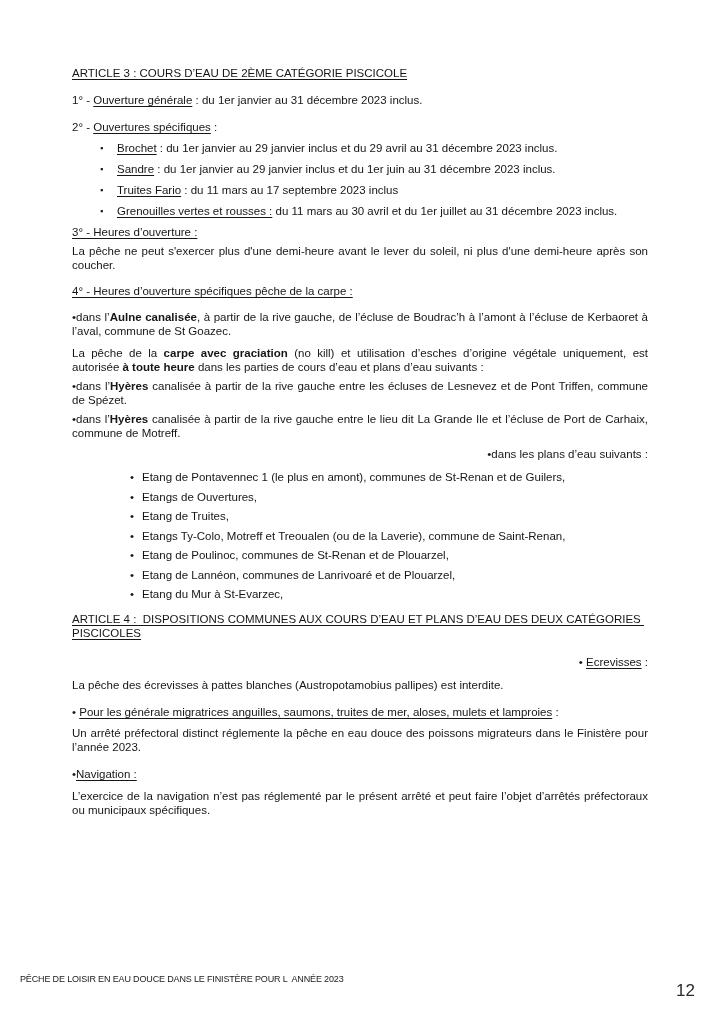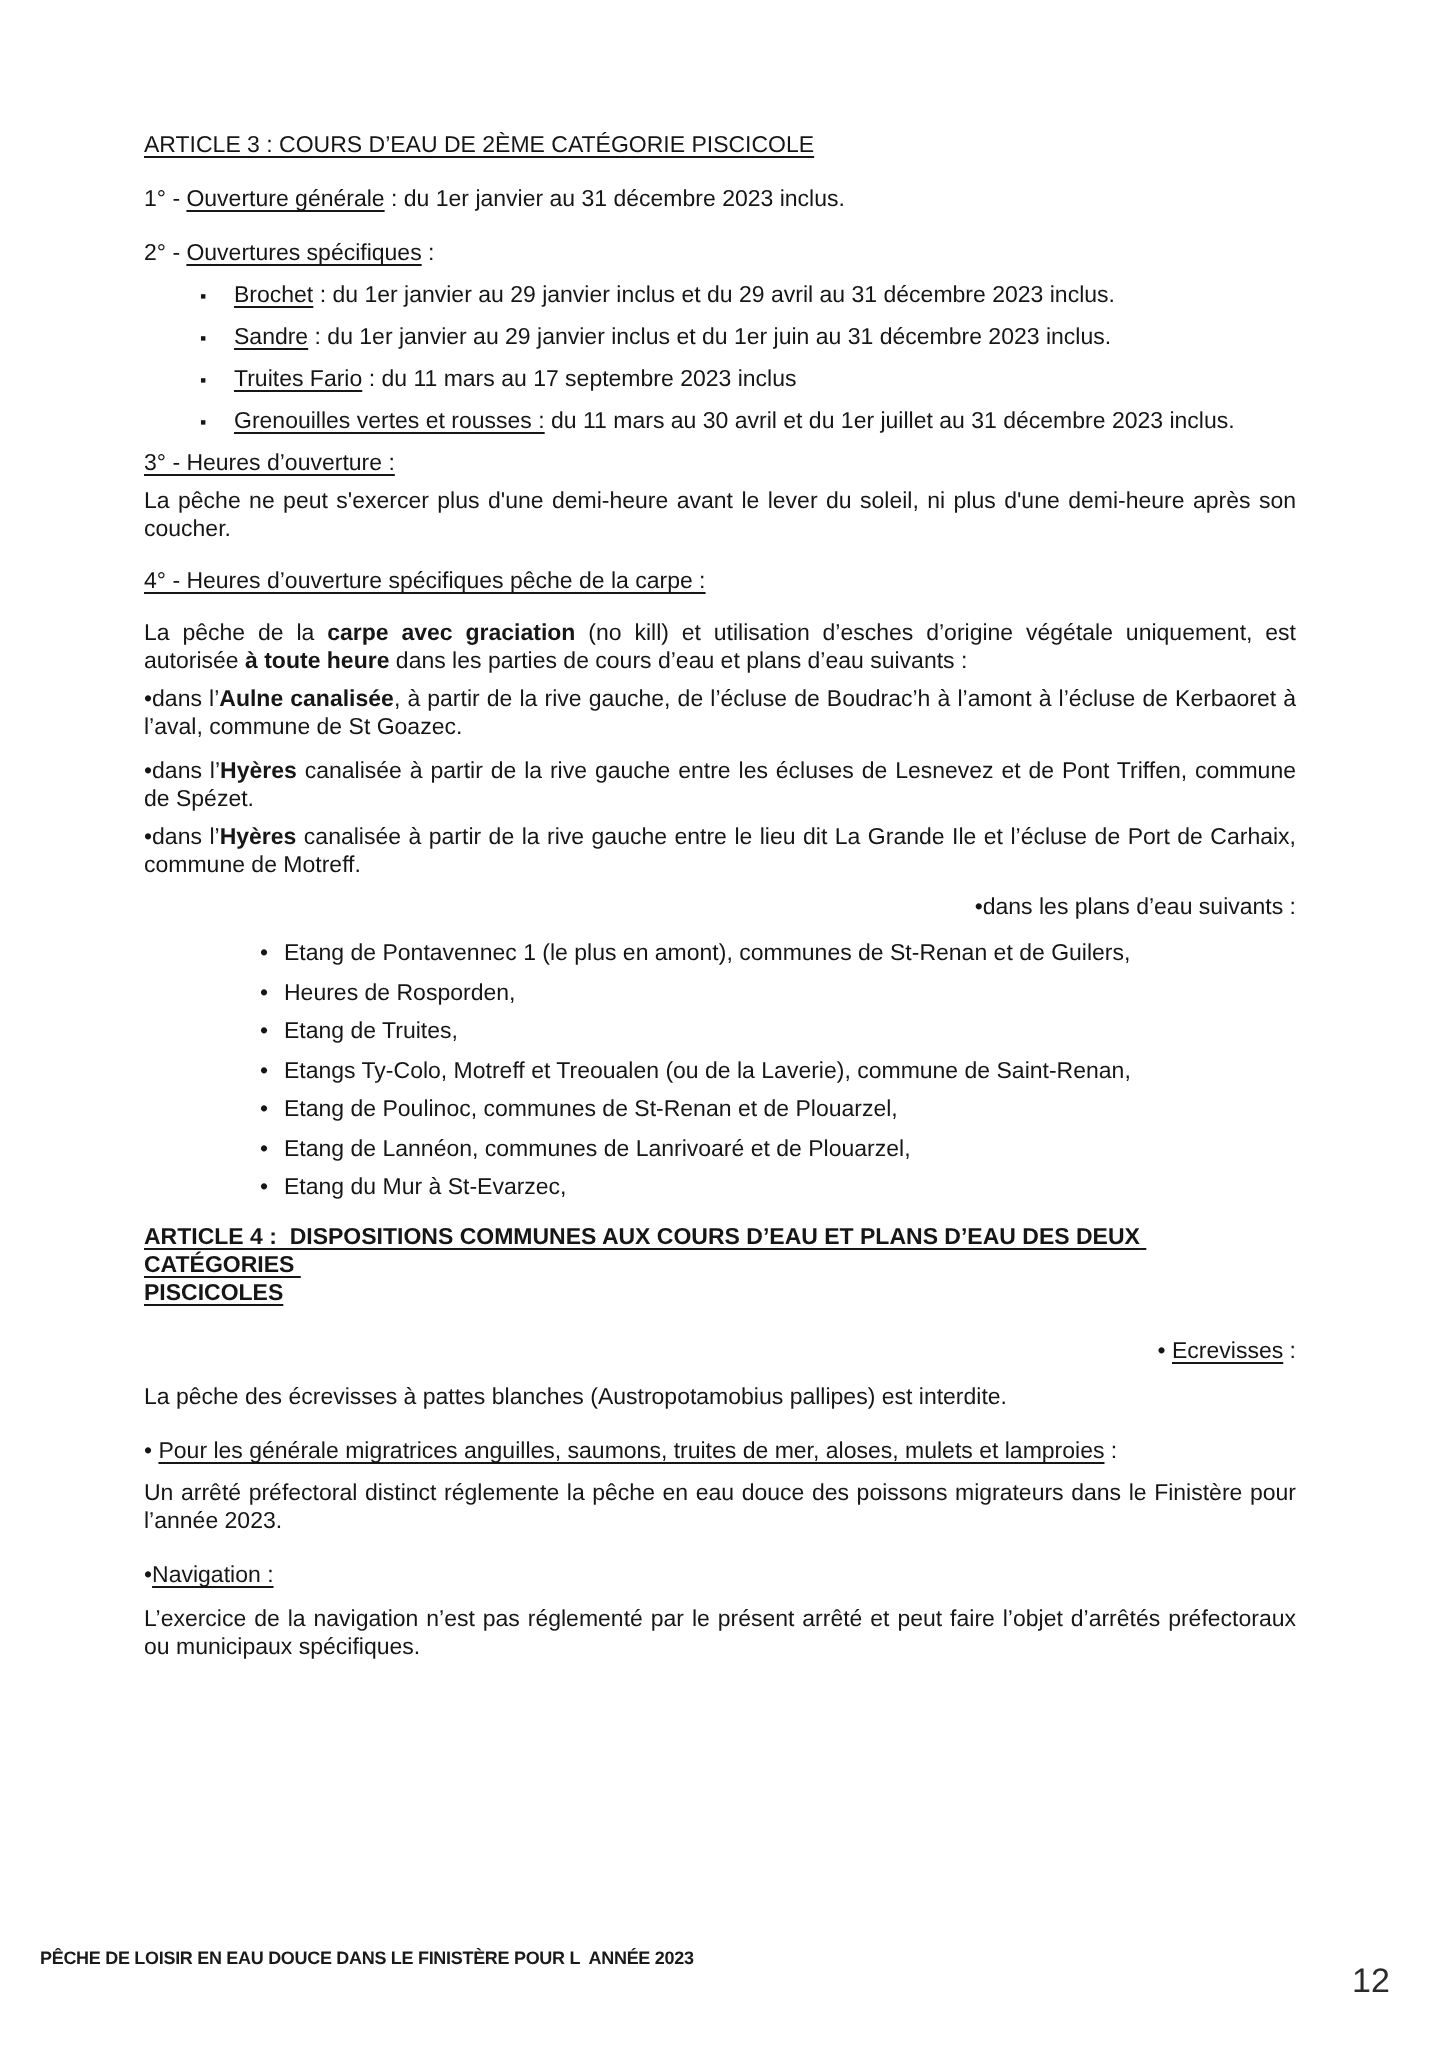--- a/index.html
+++ b/index.html
@@ -21,21 +21,21 @@
   .content {
     position: absolute;
     left: 72px;
     top: 66px;
     width: 576px;
     font-size: 11.5px;
     line-height: 14px;
   }
   .blk { margin: 0 0 13px 0; }
   .just { text-align: justify; }
-  .pre { white-space: pre-wrap; font-weight: bold; }
+  .pre { white-space: pre-wrap; }
   .bold { font-weight: bold; }
   .ul { text-decoration: underline; text-underline-offset: 2px; }
 
   .mb5  { margin-bottom: 5px; }
   .mb7  { margin-bottom: 7px; }
   .mb8  { margin-bottom: 8px; }
   .mb9  { margin-bottom: 9px; text-align: right; }
   .mb12 { margin-bottom: 12px; }
   .mb13 { margin-bottom: 13px; }
   .mb15 { margin-bottom: 15px; }
@@ -109,34 +109,34 @@
     </div>
     <div class="species">
       <span class="sq-marker">▪</span>
       <span class="species-text"><span class="ul">Grenouilles vertes et rousses :</span><span> du 11 mars au 30 avril et du 1er juillet au 31 décembre 2023 inclus.</span></span>
     </div>
 
     <div class="blk mb5 mt11" style="margin-top:5px;"><span class="ul">3° - Heures d’ouverture :</span></div>
     <div class="blk mb12 just"><span>La pêche ne peut s'exercer plus d'une demi-heure avant le lever du soleil, ni plus d'une demi-heure après son coucher.</span></div>
 
     <div class="blk mb12"><span class="ul">4° - Heures d’ouverture spécifiques pêche de la carpe :</span></div>
+    <div class="blk mb8 just"><span>•dans l’</span><span class="bold">Aulne canalisée</span><span>, à partir de la rive gauche, de l’écluse de Boudrac’h à l’amont à l’écluse de Kerbaoret à l’aval, commune de St Goazec.</span></div>
+
     <div class="blk mb5 just"><span>La pêche de la </span><span class="bold">carpe avec graciation</span><span> (no kill) et utilisation d’esches d’origine végétale uniquement, est autorisée </span><span class="bold">à toute heure</span><span> dans les parties de cours d’eau et plans d’eau suivants :</span></div>
-
-    <div class="blk mb8 just"><span>•dans l’</span><span class="bold">Aulne canalisée</span><span>, à partir de la rive gauche, de l’écluse de Boudrac’h à l’amont à l’écluse de Kerbaoret à l’aval, commune de St Goazec.</span></div>
     <div class="blk mb5 just"><span>•dans l’</span><span class="bold">Hyères</span><span> canalisée à partir de la rive gauche entre les écluses de Lesnevez et de Pont Triffen, commune de Spézet.</span></div>
     <div class="blk mb7 just"><span>•dans l’</span><span class="bold">Hyères</span><span> canalisée à partir de la rive gauche entre le lieu dit La Grande Ile et l’écluse de Port de Carhaix, commune de Motreff.</span></div>
     <div class="blk mb9"><span>•dans les plans d’eau suivants :</span></div>
 
     <div class="pond">
       <span class="pond-marker">•</span>
       <span>Etang de Pontavennec 1 (le plus en amont), communes de St-Renan et de Guilers,</span>
     </div>
     <div class="pond">
       <span class="pond-marker">•</span>
-      <span>Heures de Rosporden,</span>
+      <span>Etangs de Ouvertures,</span>
     </div>
     <div class="pond">
       <span class="pond-marker">•</span>
       <span>Etang de Truites,</span>
     </div>
     <div class="pond">
       <span class="pond-marker">•</span>
       <span>Etangs Ty-Colo, Motreff et Treoualen (ou de la Laverie), commune de Saint-Renan,</span>
     </div>
     <div class="pond">

